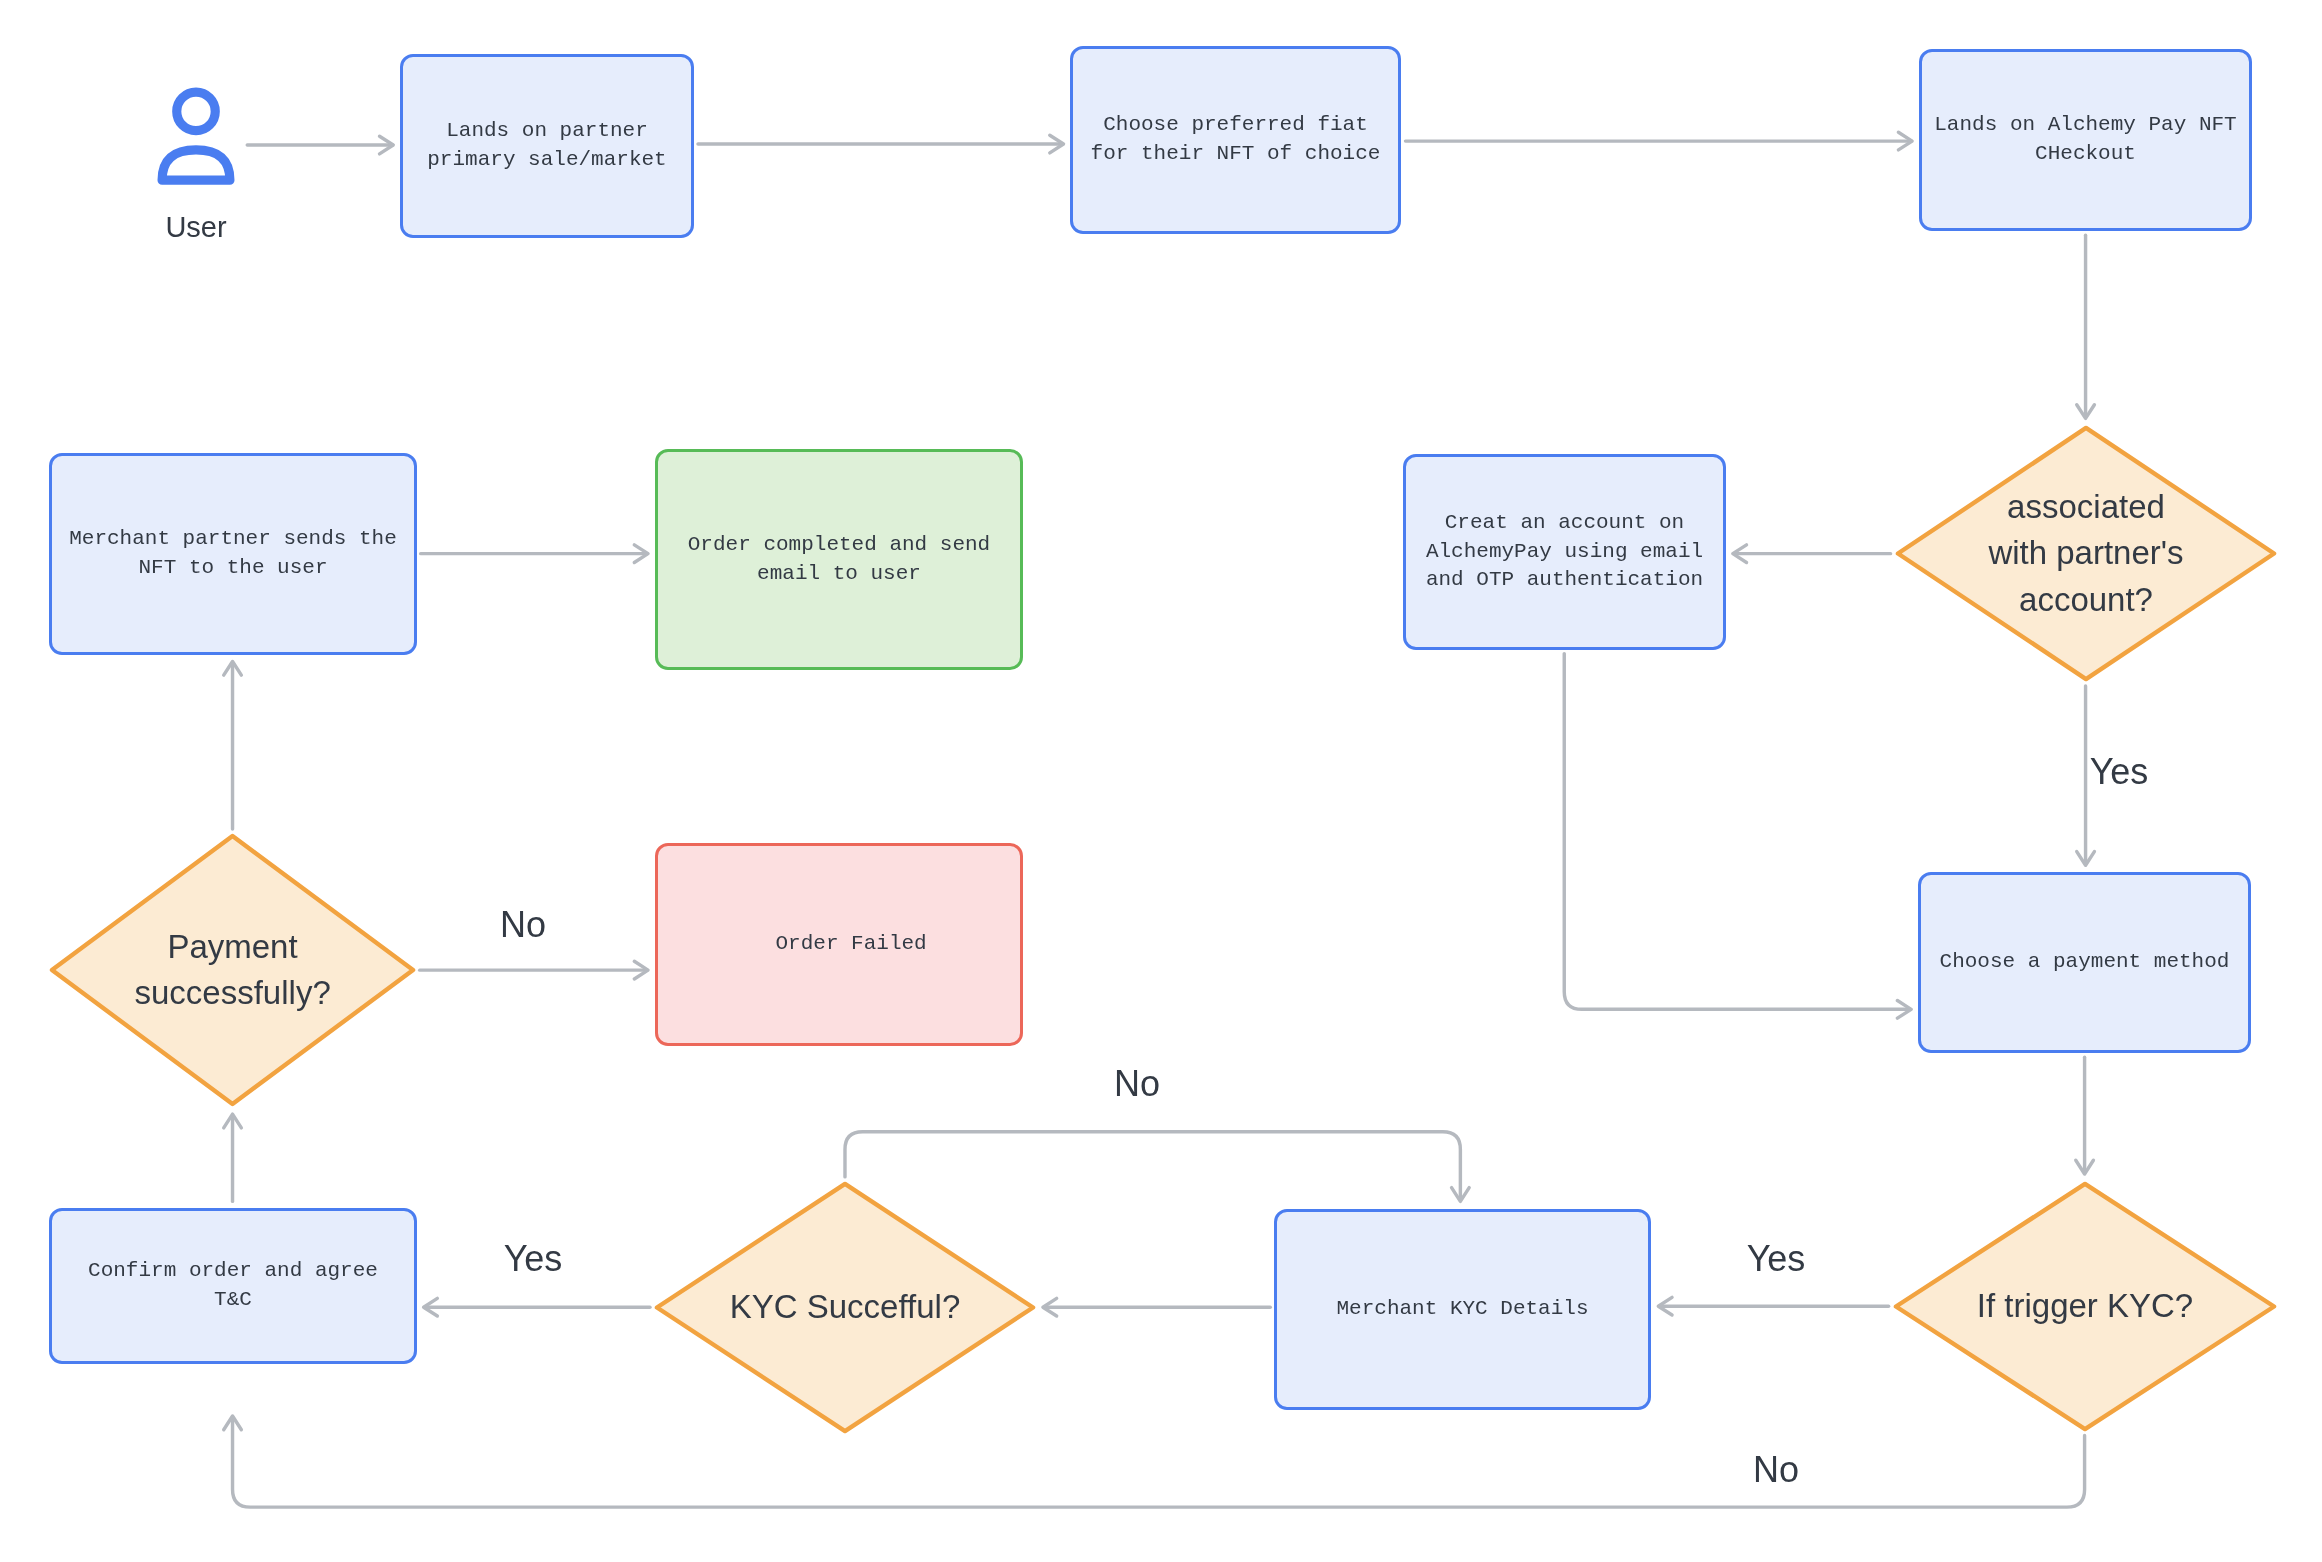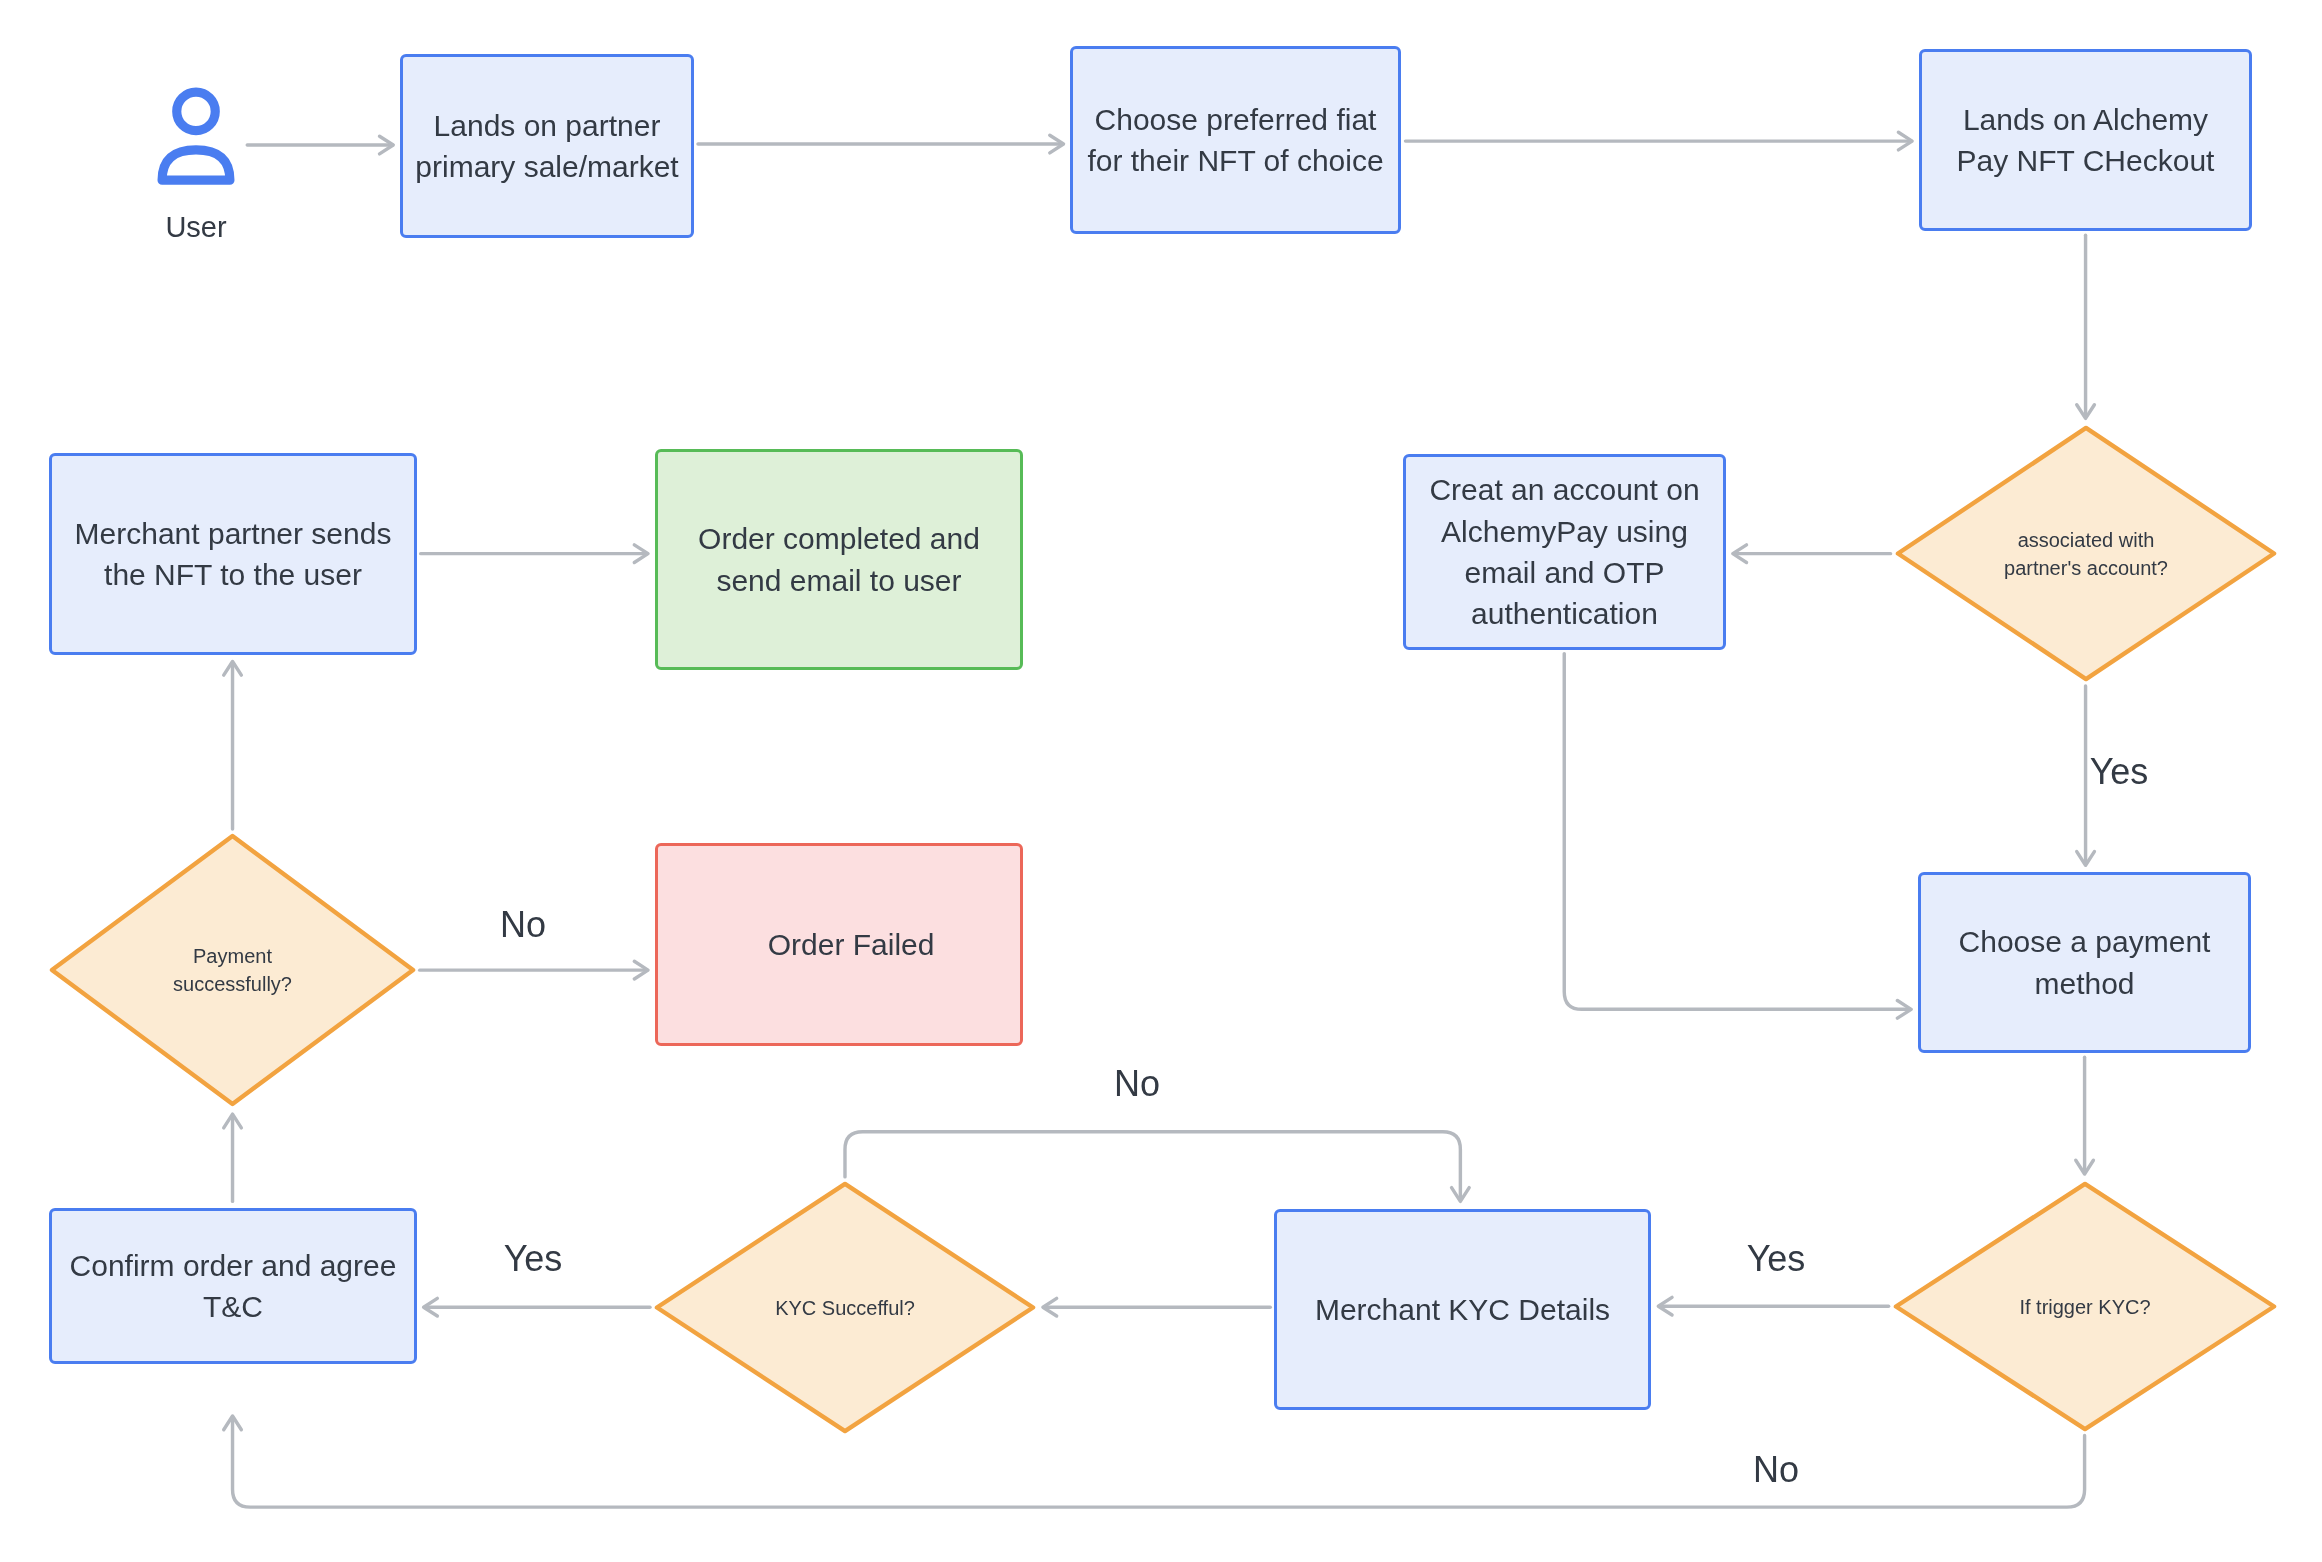--- a/index.html
+++ b/index.html
@@ -9,29 +9,29 @@
     --fail-fill:#fcdfe0;    --fail-border:#ec6759;
     --arrow-color:#b5b9bf;  --text-color:#333a44;
     --canvas-bg:#ffffff;
   }
   html,body{margin:0;padding:0;background:var(--canvas-bg);}
   .canvas{position:relative;width:2323px;height:1562px;background:var(--canvas-bg);
     font-family:"Liberation Sans",sans-serif;color:var(--text-color);overflow:hidden;}
   .edges{position:absolute;left:0;top:0;width:2323px;height:1562px;}
   .edges path{stroke:var(--arrow-color);stroke-width:3.5;fill:none;stroke-linecap:round;stroke-linejoin:round;}
   .node{position:absolute;display:flex;align-items:center;justify-content:center;
-    text-align:center;font-size:30px;line-height:1.38;border-radius:6px;
-    padding:0 11.8px;box-sizing:border-box;}
+    text-align:center;font-size:21px;line-height:1.38;border-radius:13px;
+    padding:0 11.8px;box-sizing:border-box;font-family:Liberation Mono, monospace;}
   .process{background:var(--process-fill);border:3.9px solid var(--process-border);}
   .success{background:var(--success-fill);border:3.9px solid var(--success-border);}
   .fail{background:var(--fail-fill);border:3.9px solid var(--fail-border);padding-left:36px;}
   .diamond{position:absolute;display:flex;align-items:center;justify-content:center;text-align:center;}
   .diamond svg{position:absolute;left:0;top:0;width:100%;height:100%;}
   .diamond polygon{fill:var(--decision-fill);stroke:var(--decision-border);stroke-width:4.5;stroke-linejoin:round;}
-  .dlabel{position:relative;font-size:20px;line-height:1.4;}
+  .dlabel{position:relative;font-size:33px;line-height:1.4;}
   .elabel{position:absolute;transform:translate(-50%,-50%);font-size:36px;white-space:nowrap;}
   .actor{position:absolute;left:137px;top:83px;width:118px;height:157px;text-align:center;}
   .actor svg{display:block;margin:0 auto;width:94px;height:110px;}
   .actor-label{margin-top:18px;font-size:29px;}
 </style>
 </head>
 <body>
 
 <div class="canvas">
 

